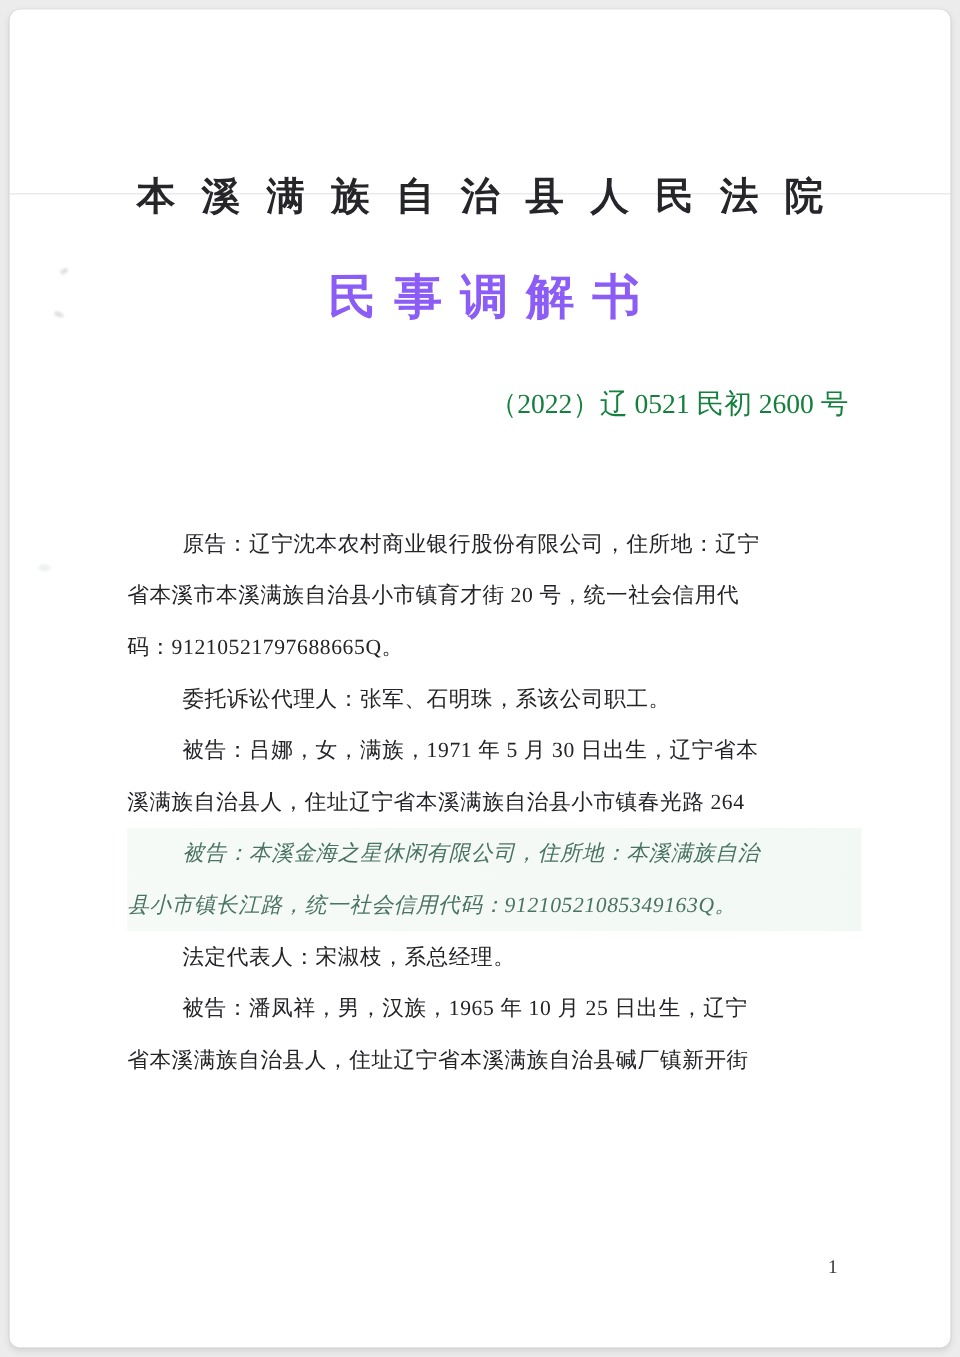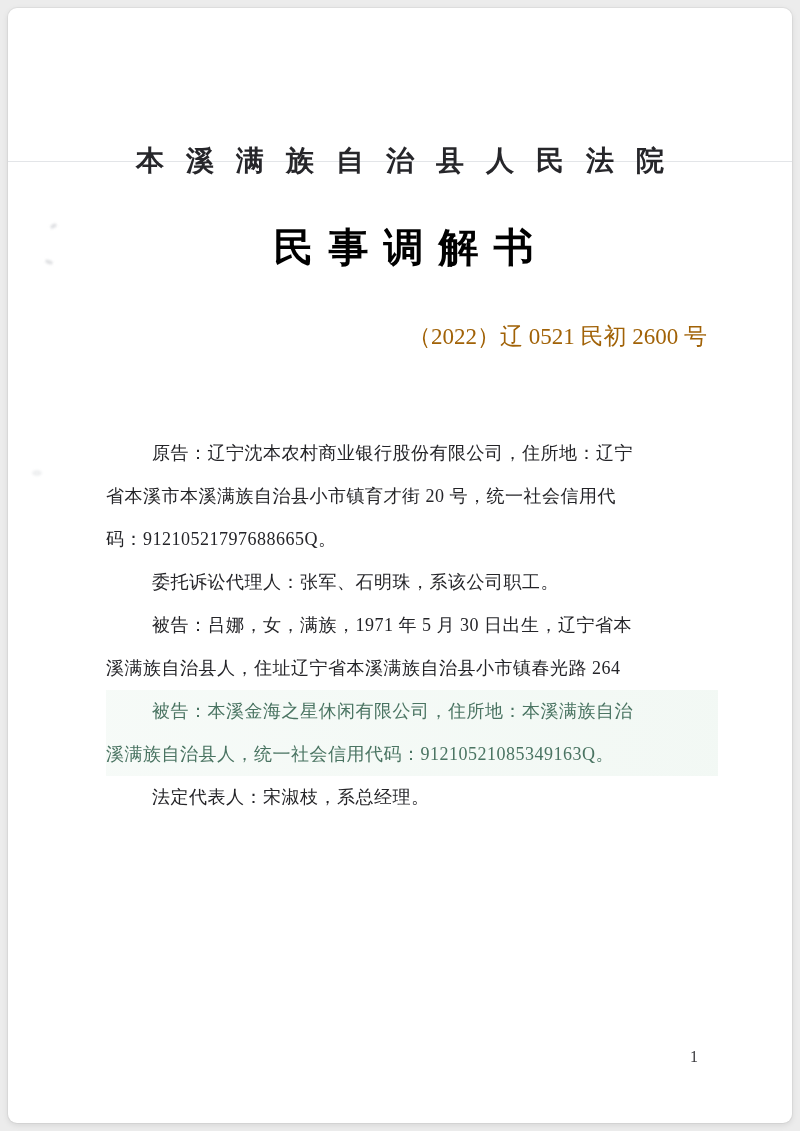--- a/index.html
+++ b/index.html
@@ -10,47 +10,48 @@
     overflow:hidden;
   }
   .paper{
     position:absolute;left:8px;top:8px;width:784px;height:1115px;
     background:#ffffff;border-radius:9px;
     box-shadow:0 0 0 1px rgba(0,0,0,0.04), 0 2px 6px rgba(0,0,0,0.10);
   }
   .court-title{
     position:absolute;left:0;top:134px;width:100%;
     text-align:center;
-    font-size:28px;font-weight:600;color:#26262a;
+    font-size:32px;font-weight:600;color:#26262a;
     letter-spacing:22px;padding-left:22px;box-sizing:border-box;
     white-space:nowrap;
   }
   .doc-type{
     position:absolute;left:0;top:212px;width:100%;
     text-align:center;
-    font-size:40px;font-weight:700;color:#000000;
+    font-size:40px;font-weight:700;color:#8b5cf6;
     letter-spacing:15px;padding-left:22px;box-sizing:border-box;
     white-space:nowrap;
   }
   .case-number{
     position:absolute;right:85px;top:313px;
-    font-size:23px;color:#a16207;white-space:nowrap;
+    font-size:23px;color:#15803d;white-space:nowrap;
   }
   .doc-body{
     position:absolute;left:98px;top:424px;width:612px;
     font-size:18px;color:#242428;
   }
   .bline{
     height:43px;line-height:43px;white-space:nowrap;
     letter-spacing:0.5px;
   }
   .indent{text-indent:46px;}
   .green{
     color:#4a7462;
     background:linear-gradient(to right, rgba(130,190,150,0.07), rgba(130,190,150,0.10));
+    font-style:italic;
   }
   .page-number{
     position:absolute;left:682px;top:1040px;
     font-size:16px;color:#3a3a3e;
   }
   .scan-line{
     position:absolute;left:0;top:153px;width:100%;height:1px;
     background:rgba(175,180,188,0.35);
   }
   .smudge{
@@ -84,20 +85,22 @@
     <div class="bline">省本溪市本溪满族自治县小市镇育才街 20 号，统一社会信用代</div>
     <div class="bline">码：91210521797688665Q。</div>
 
 
     <div class="bline indent">委托诉讼代理人：张军、石明珠，系该公司职工。</div>
 
     <div class="bline indent">被告：吕娜，女，满族，1971 年 5 月 30 日出生，辽宁省本</div>
     <div class="bline">溪满族自治县人，住址辽宁省本溪满族自治县小市镇春光路 264</div>
 
     <div class="bline indent green">被告：本溪金海之星休闲有限公司，住所地：本溪满族自治</div>
-    <div class="bline green">溪满族自治县人，统一社会信用代码：91210521085349163Q。</div>
+    <div class="bline green">县小市镇长江路，统一社会信用代码：91210521085349163Q。</div>
 
     <div class="bline indent">法定代表人：宋淑枝，系总经理。</div>
 
+    <div class="bline indent">被告：潘凤祥，男，汉族，1965 年 10 月 25 日出生，辽宁</div>
+    <div class="bline">省本溪满族自治县人，住址辽宁省本溪满族自治县碱厂镇新开街</div>
   </div>
 
   <div class="page-number">1</div>
 </div>
 
 </body></html>

